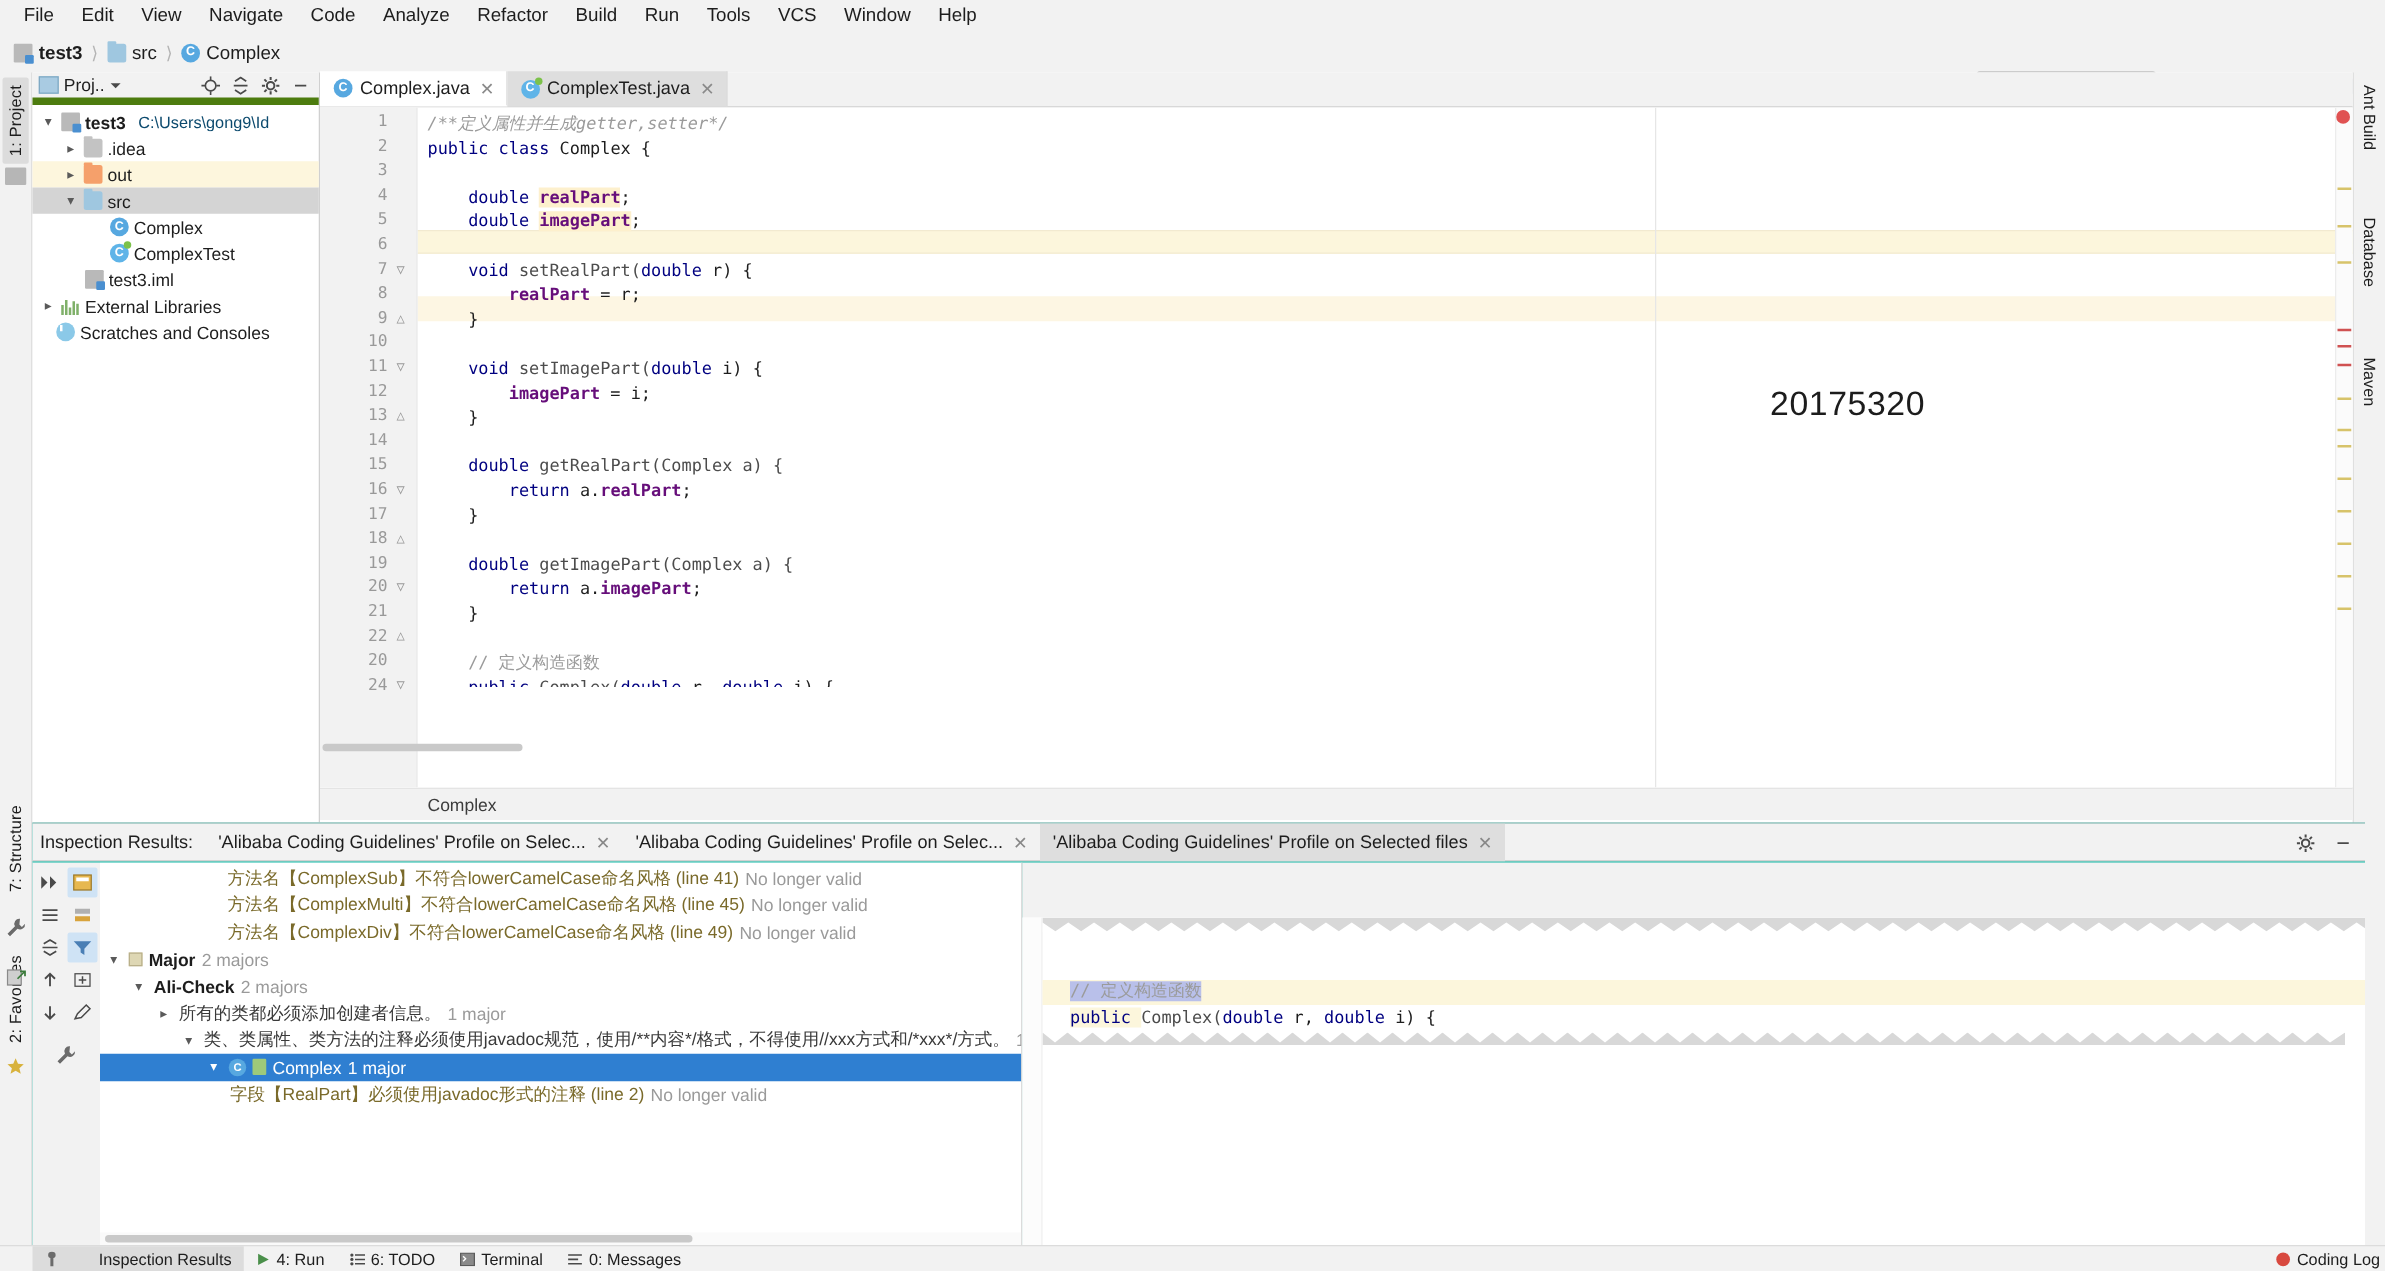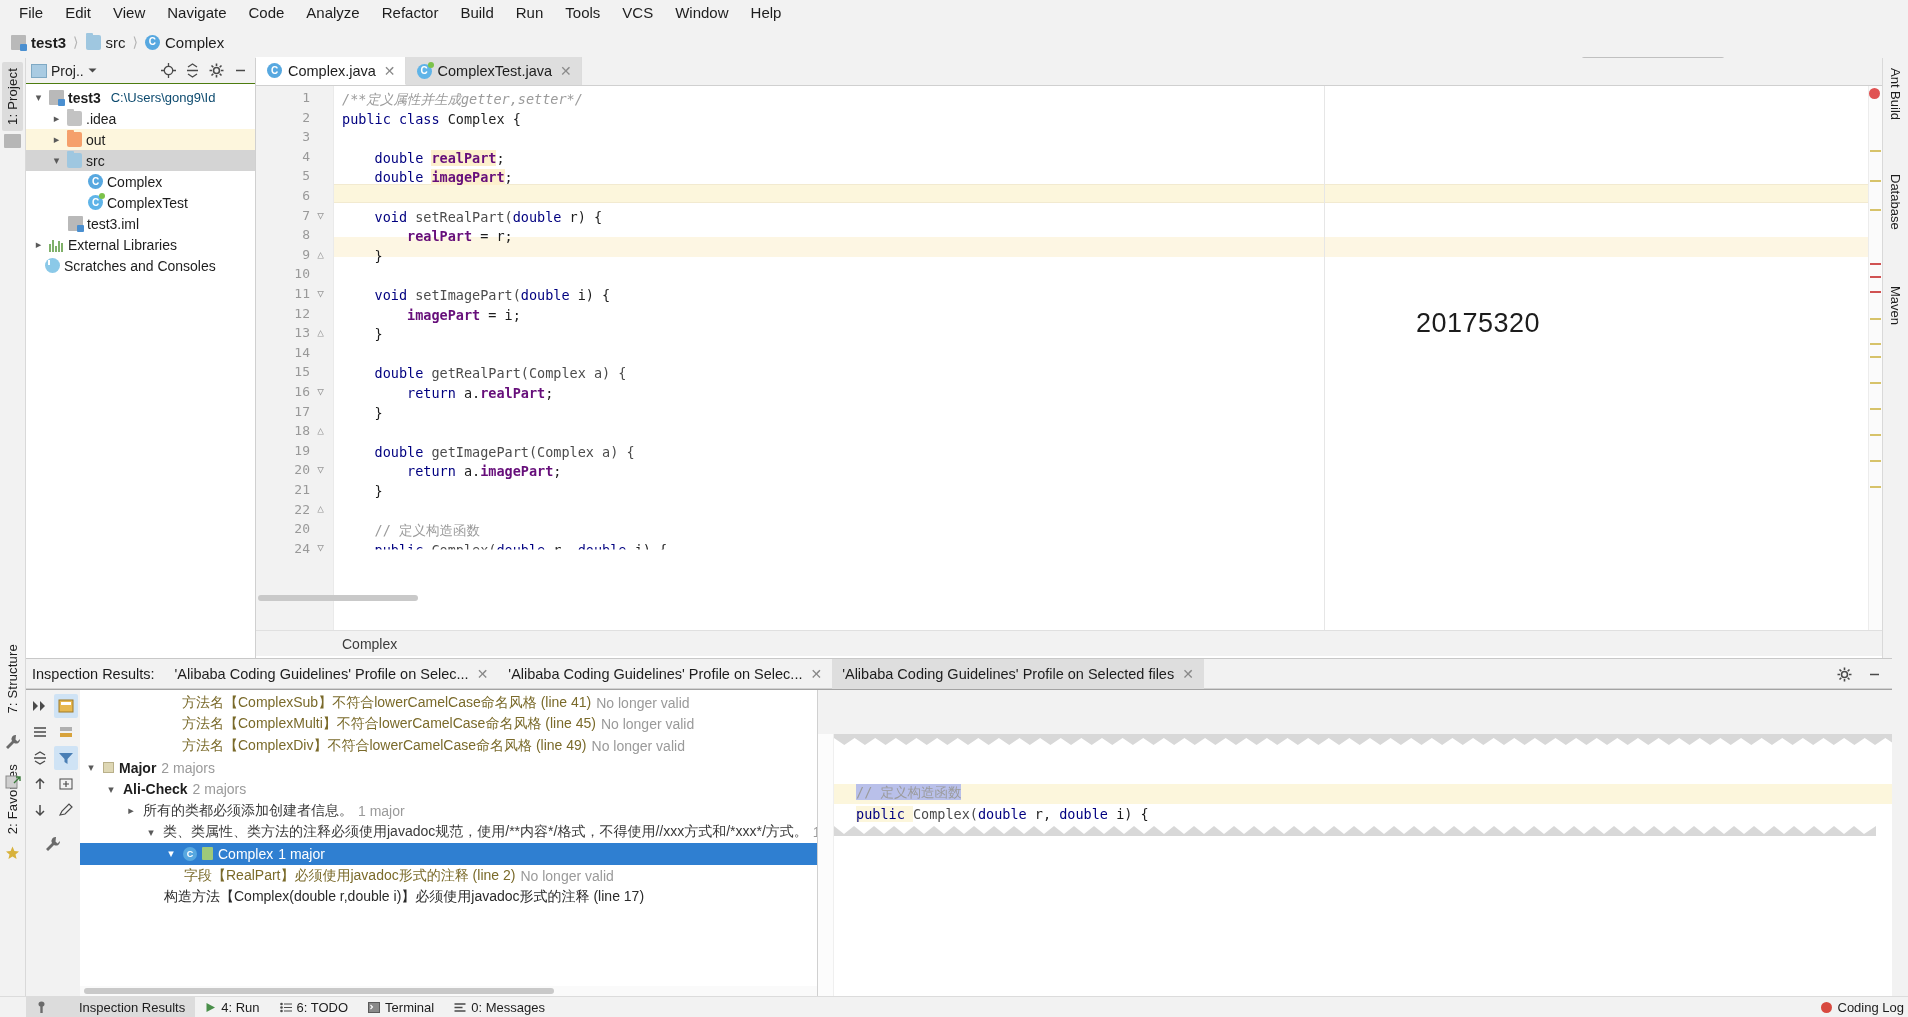--- a/index.html
+++ b/index.html
@@ -73,21 +73,21 @@
     font-size: 13px; padding: 6px 3px; white-space: nowrap;
   }
 
   
   .projpanel {
     position: absolute; left: 26px; top: 58px; width: 230px; height: 600px;
     background: #fff; border-right: 1px solid #d0d0d0;
   }
   .proj-header {
     height: 26px; background: #f2f2f2; display: flex; align-items: center;
-    gap: 4px; padding: 0 5px; border-bottom: 1px solid #4d7c0f;
+    gap: 4px; padding: 0 5px; border-bottom: 6px solid #4d7c0f;
   }
   .proj-title { font-size: 14px; display:flex; align-items:center; gap:4px; }
   .ph-spacer { flex: 1; }
   .ph-icon { width: 20px; height: 20px; display:flex; align-items:center; justify-content:center; }
 
   .tree { padding-top: 3px; font-size: 14px; }
   .tnode {
     display: flex; align-items: center; height: 21px; gap: 4px;
     padding-left: 6px; white-space: nowrap;
   }
@@ -187,21 +187,21 @@
     display:flex; align-items:center; padding-left: 86px; font-size:14px; color:#3c3c3c;
     font-family:"Liberation Sans", sans-serif;
   }
   .hscroll {
     position:absolute; left:0; bottom:28px; height:9px; width:100%;
   }
   .hscroll .thumb { position:absolute; left:2px; top:2px; width:160px; height:6px; background:#c9c9c9; border-radius:3px; }
 
   
   .inspwrap {
-    position:absolute; left:26px; top:658px; right:16px; height: 338px; background:#a3a3a3;
+    position:absolute; left:26px; top:658px; right:16px; height: 338px; background:#14b8a6;
     border-top: 1px solid #c8c8c8;
   }
   .insp-tabs {
     height: 30px; display:flex; align-items:center; background:#f2f2f2;
     border-bottom: 1px solid #d2d2d2; position:relative;
   }
   .insp-label { font-size:14.5px; padding: 0 10px 0 6px; }
   .itab {
     display:flex; align-items:center; gap:8px; height:30px; padding: 0 10px;
     font-size: 14.5px; white-space:nowrap;
@@ -751,23 +751,20 @@
             <span class="ileaf"></span>
             <span>Complex</span>
             <span>1 major</span>
           </div>
 
           <div class="irow" style="padding-left:104px;">
             <span class="imsg-olive">字段【RealPart】必须使用javadoc形式的注释 (line 2)</span>
             <span class="imuted">No longer valid</span>
           </div>
 
-          <div class="irow" style="padding-left:84px;">
-            <span style="color:#2a2a2a;">构造方法【Complex(double r,double i)】必须使用javadoc形式的注释 (line 17)</span>
-          </div>
         </div>
         <div class="itree-scroll-h">
           <div class="thumb"></div>
         </div>
       </div>
 
       <div class="insp-detail">
         <div class="detail-code">
           <div class="detail-gutter"></div>
           <svg class="zig" style="position:absolute;left:16px;top:0;" width="1042" height="12" viewBox="0 0 1042 12" preserveAspectRatio="none">

